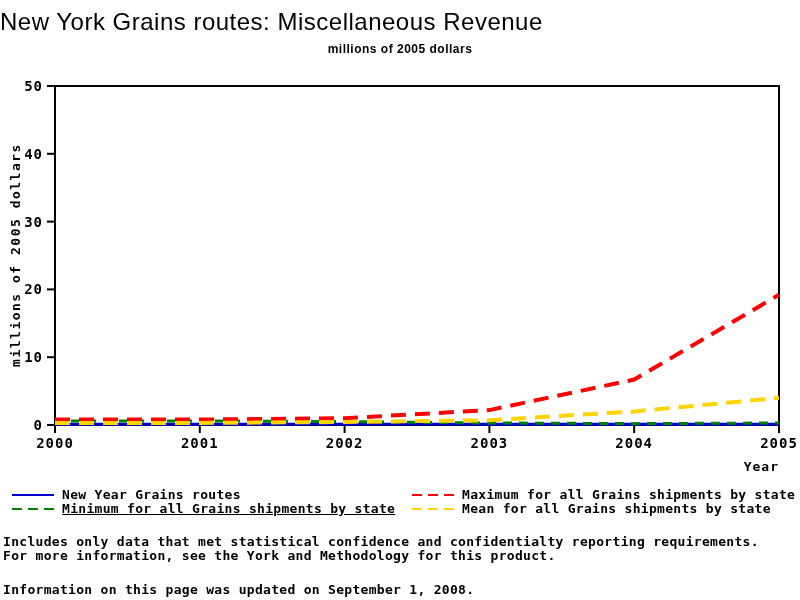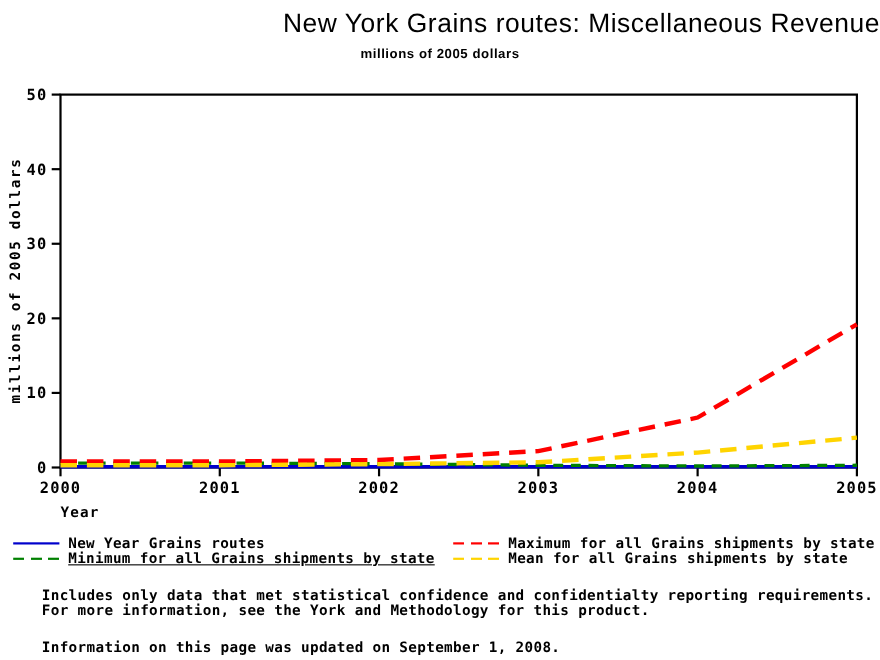--- a/index.html
+++ b/index.html
@@ -1,41 +1,41 @@
 <!DOCTYPE html>
 <html><head>
 <meta charset="utf-8">
 <style>
   * { margin:0; padding:0; box-sizing:border-box; }
   html,body { width:800px; height:600px; background:#ffffff; overflow:hidden; }
   .stage { position:relative; width:800px; height:600px; background:#fff;
            font-family:"DejaVu Sans Mono","Liberation Mono",monospace; color:#000; }
-  .title { position:absolute; top:8px; left:0; width:800px; text-align:right;
+  .title { position:absolute; top:8px; left:0; width:800px; text-align:left;
            font-family:"Liberation Sans","DejaVu Sans",sans-serif;
            font-size:24px; font-weight:400; letter-spacing:0.5px; }
   .subtitle { position:absolute; top:42px; left:0; width:800px; text-align:center;
               font-family:"Liberation Sans","DejaVu Sans",sans-serif;
               font-size:12px; font-weight:bold; letter-spacing:0.5px; }
   .ylabel { position:absolute; top:255px; left:15px;
             transform:translate(-50%,-50%) rotate(-90deg); white-space:nowrap;
             font-size:13px; font-weight:bold; letter-spacing:1.5px; }
-  .xlabel { position:absolute; top:459px; left:55px; width:724px; text-align:left;
+  .xlabel { position:absolute; top:459px; left:55px; width:724px; text-align:right;
             font-size:13px; font-weight:bold; letter-spacing:1px; }
   svg.chart { position:absolute; top:0; left:0; }
   text.tick { font-family:"DejaVu Sans Mono","Liberation Mono",monospace;
               font-size:14px; font-weight:bold; letter-spacing:1px; fill:#000; }
   .legend-item { position:absolute; white-space:nowrap; font-size:13px;
                  font-weight:bold; letter-spacing:0.3px; line-height:14px; }
   .li-1 { top:488px; left:12px; }
   .li-2 { top:502px; left:12px;text-decoration:underline; }
   .li-3 { top:488px; left:412px; }
   .li-4 { top:502px; left:412px; }
   .sw { display:inline-block; width:42px; height:2px; margin-right:8px; vertical-align:3px; }
   .footnote { position:absolute; left:3px; white-space:nowrap; font-size:13px;
-              font-weight:bold; letter-spacing:0.3px;margin-left:35px; }
+              font-weight:bold; letter-spacing:0.3px; }
   .fn-1 { top:534px; }
   .fn-2 { top:548px; }
   .fn-updated { top:582px; }
 </style>
 </head>
 <body>
 
 <div class="stage">
 
   <div class="title">New York Grains routes: Miscellaneous Revenue</div>

